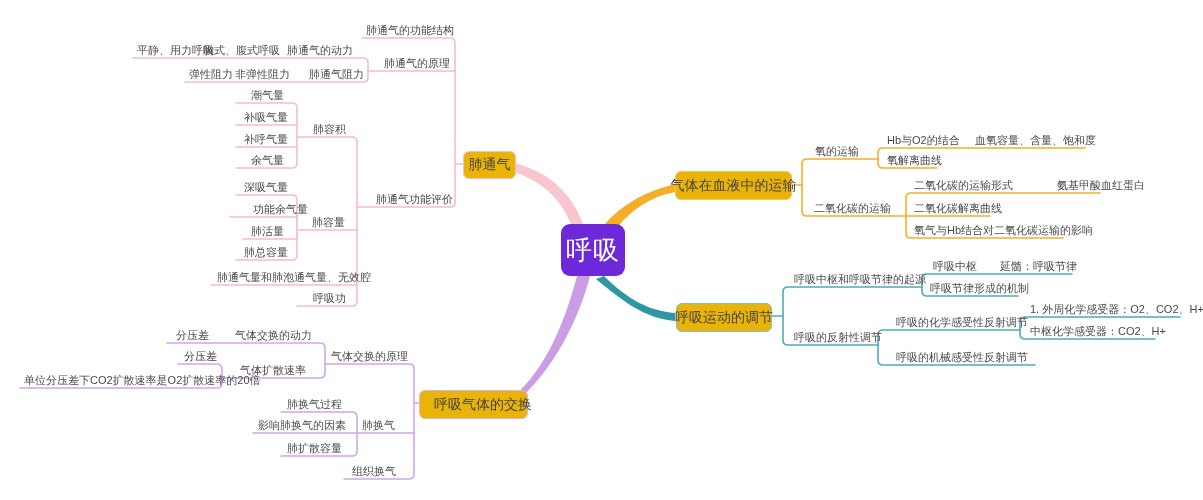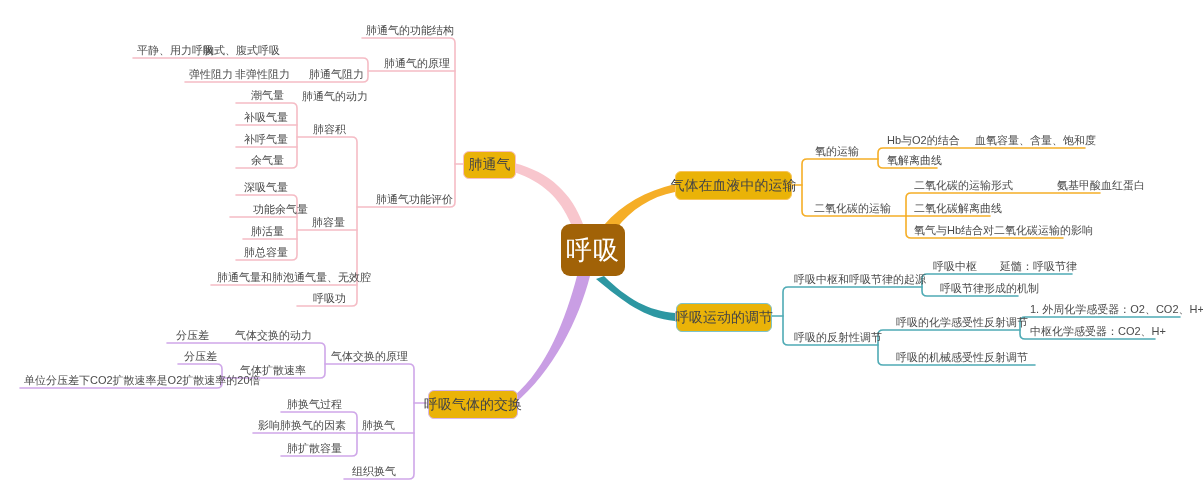--- a/index.html
+++ b/index.html
@@ -6,21 +6,21 @@
   .mindmap{position:relative;width:1203px;height:500px;background:#ffffff;overflow:hidden;
            font-family:"Liberation Sans","DejaVu Sans",sans-serif;}
   .mindmap svg{position:absolute;left:0;top:0;}
   .lbl{position:absolute;font-size:11px;color:#4a4a4a;white-space:nowrap;line-height:13px;cursor:default;}
   .topic{position:absolute;background:#eab308;border-radius:6px;display:flex;align-items:center;
          justify-content:center;color:#454545;white-space:nowrap;font-size:14px;}
   .topic.pink{border:1.5px solid #f6bfc7;}
   .topic.yellow{border:1.5px solid #f8c45a;}
   .topic.teal{border:1.5px solid #7cc3cc;}
   .topic.purple{border:1.5px solid #d8b6ec;}
-  .center-box{position:absolute;left:561px;top:224px;width:64px;height:52px;background:#a16207;
+  .center-box{position:absolute;left:561px;top:224px;width:64px;height:52px;background:#6d28d9;
               border-radius:9px;display:flex;align-items:center;justify-content:center;
               color:#ffffff;font-size:26px;letter-spacing:1px;}
 </style>
 </head>
 <body>
 
 <div class="mindmap">
 
   <svg width="1203" height="500" viewBox="0 0 1203 500">
 
@@ -71,25 +71,25 @@
       <path d="M 178,364 H 217 Q 222,364 222,369 V 383 Q 222,388 217,388 H 20"></path>
       <path d="M 281,412 H 352 Q 357,412 357,417 V 451 Q 357,456 352,456 H 281"></path>
     </g>
   </svg>
 
   <div class="center-box">呼吸</div>
 
   <div class="topic pink" style="left:463px;top:151px;width:51px;height:26px;">肺通气</div>
   <div class="topic teal" style="left:676px;top:303px;width:94px;height:27px;">呼吸运动的调节</div>
   <div class="topic yellow" style="left:675px;top:171px;width:115px;height:27px;">气体在血液中的运输</div>
-  <div class="topic purple" style="left:428px;top:390px;width:88px;height:27px;">呼吸气体的交换</div>
+  <div class="topic purple" style="left:419px;top:390px;width:88px;height:27px;padding-left:19px;">呼吸气体的交换</div>
 
   <div class="lbl" style="left:366px;top:24px;">肺通气的功能结构</div>
   <div class="lbl" style="left:384px;top:57px;">肺通气的原理</div>
-  <div class="lbl" style="left:302px;top:44px;margin-top:46px;">肺通气的动力</div>
+  <div class="lbl" style="left:287px;top:44px;">肺通气的动力</div>
   <div class="lbl" style="left:137px;top:44px;">平静、用力呼吸</div>
   <div class="lbl" style="left:203px;top:44px;">胸式、腹式呼吸</div>
   <div class="lbl" style="left:309px;top:68px;">肺通气阻力</div>
   <div class="lbl" style="left:189px;top:68px;">弹性阻力</div>
   <div class="lbl" style="left:235px;top:68px;">非弹性阻力</div>
   <div class="lbl" style="left:376px;top:193px;">肺通气功能评价</div>
   <div class="lbl" style="left:313px;top:123px;">肺容积</div>
   <div class="lbl" style="left:251px;top:89px;">潮气量</div>
   <div class="lbl" style="left:244px;top:111px;">补吸气量</div>
   <div class="lbl" style="left:244px;top:133px;">补呼气量</div>
@@ -108,21 +108,21 @@
   <div class="lbl" style="left:887px;top:154px;">氧解离曲线</div>
   <div class="lbl" style="left:814px;top:202px;">二氧化碳的运输</div>
   <div class="lbl" style="left:914px;top:179px;">二氧化碳的运输形式</div>
   <div class="lbl" style="left:1025px;top:179px;margin-left:32px;">氨基甲酸血红蛋白</div>
   <div class="lbl" style="left:914px;top:202px;">二氧化碳解离曲线</div>
   <div class="lbl" style="left:914px;top:224px;">氧气与Hb结合对二氧化碳运输的影响</div>
 
   <div class="lbl" style="left:794px;top:273px;">呼吸中枢和呼吸节律的起源</div>
   <div class="lbl" style="left:933px;top:260px;">呼吸中枢</div>
   <div class="lbl" style="left:1000px;top:260px;">延髓：呼吸节律</div>
-  <div class="lbl" style="left:930px;top:282px;margin-left:10px;">呼吸节律形成的机制</div>
+  <div class="lbl" style="left:930px;top:282px;">呼吸节律形成的机制</div>
   <div class="lbl" style="left:794px;top:331px;">呼吸的反射性调节</div>
   <div class="lbl" style="left:896px;top:316px;">呼吸的化学感受性反射调节</div>
   <div class="lbl" style="left:1030px;top:303px;">1. 外周化学感受器：O2、CO2、H+</div>
   <div class="lbl" style="left:1030px;top:325px;">中枢化学感受器：CO2、H+</div>
   <div class="lbl" style="left:896px;top:351px;">呼吸的机械感受性反射调节</div>
 
   <div class="lbl" style="left:331px;top:350px;">气体交换的原理</div>
   <div class="lbl" style="left:235px;top:329px;">气体交换的动力</div>
   <div class="lbl" style="left:176px;top:329px;">分压差</div>
   <div class="lbl" style="left:240px;top:364px;">气体扩散速率</div>

